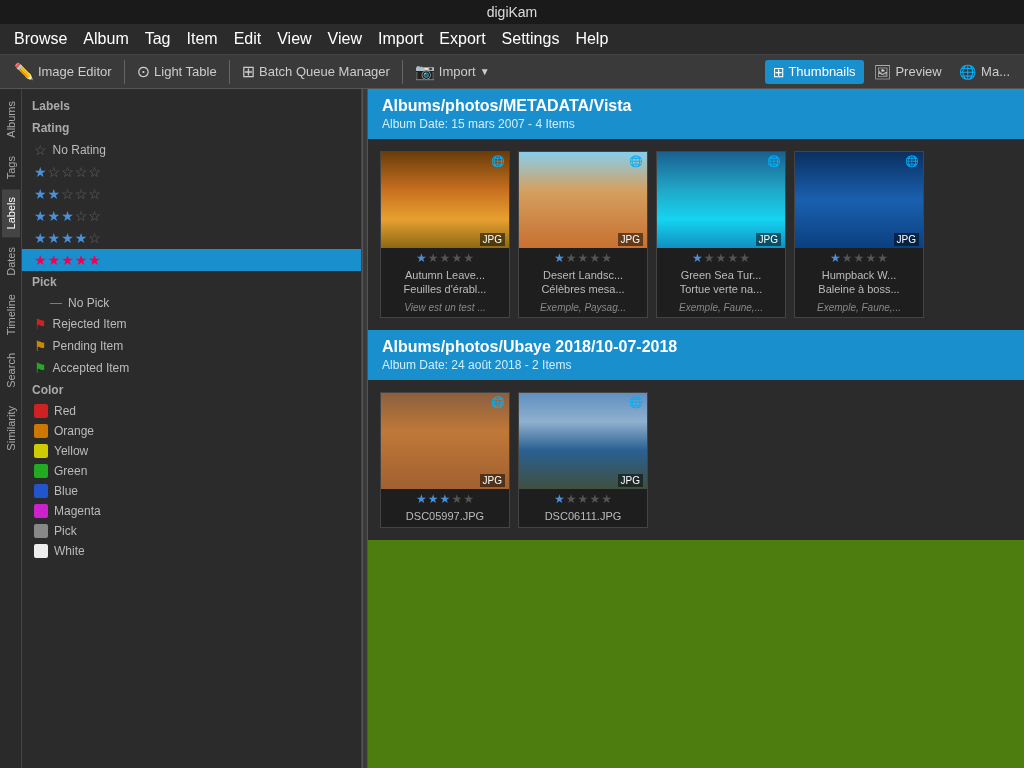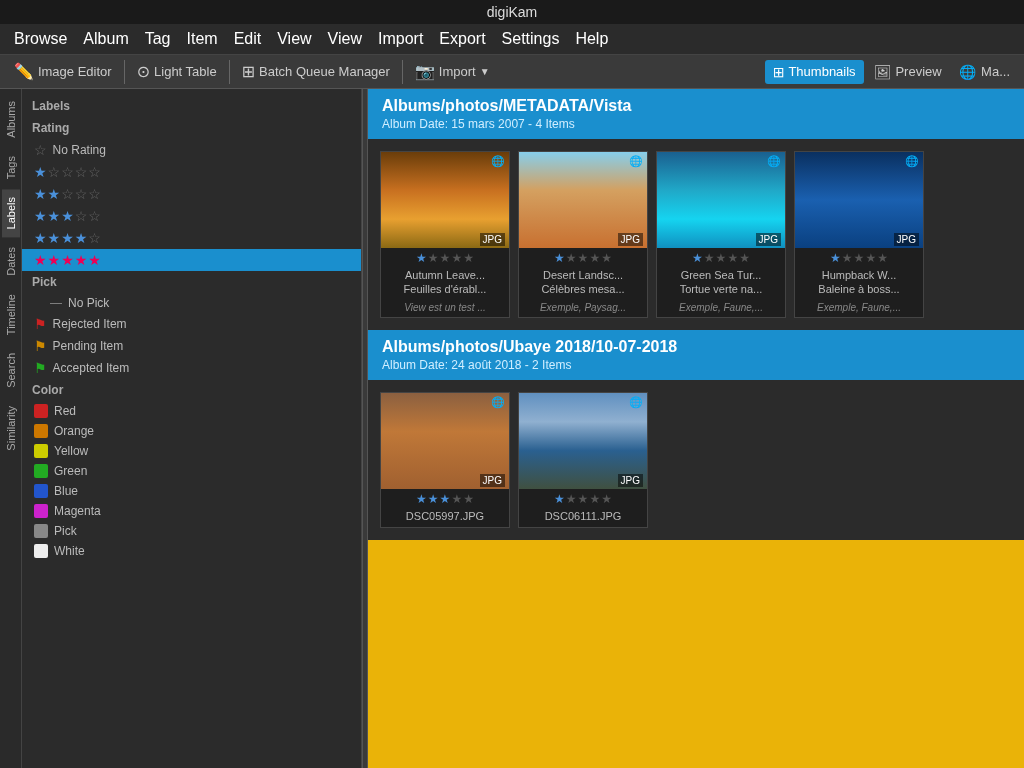--- a/index.html
+++ b/index.html
@@ -39,21 +39,21 @@
     .star.filled { color: #4a90d9; }
     .star.empty { color: #666; }
     .star.red-filled { color: #e05; }
 
     .color-dot { width: 14px; height: 14px; border-radius: 2px; flex-shrink: 0; }
     .color-dot.no-color { background: linear-gradient(to bottom right, #e55 0%, #e55 45%, #fff 45%, #fff 55%, #55f 55%); border-radius: 3px; }
 
     .indent { padding-left: 28px; }
 
     
-    #content { flex: 1; overflow-y: auto; background: #eab308; padding: 0; }
+    #content { flex: 1; overflow-y: auto; background: #4d7c0f; padding: 0; }
 
     .album-header { background: #1a8fce; color: #fff; padding: 8px 14px; }
     .album-title { font-size: 16px; font-weight: bold; }
     .album-date { font-size: 12px; color: #d0eeff; margin-top: 2px; }
 
     .album-grid { display: flex; flex-wrap: wrap; gap: 8px; padding: 12px; background: #2b2b2b; }
 
     .thumb-card { width: 130px; background: #1e1e1e; border: 1px solid #444; cursor: pointer; position: relative; }
     .thumb-img { width: 128px; height: 96px; object-fit: cover; display: block; position: relative; background: #333; overflow: hidden; }
     .thumb-label { position: absolute; bottom: 2px; right: 4px; color: #fff; font-size: 10px; background: rgba(0,0,0,0.5); padding: 1px 3px; }

